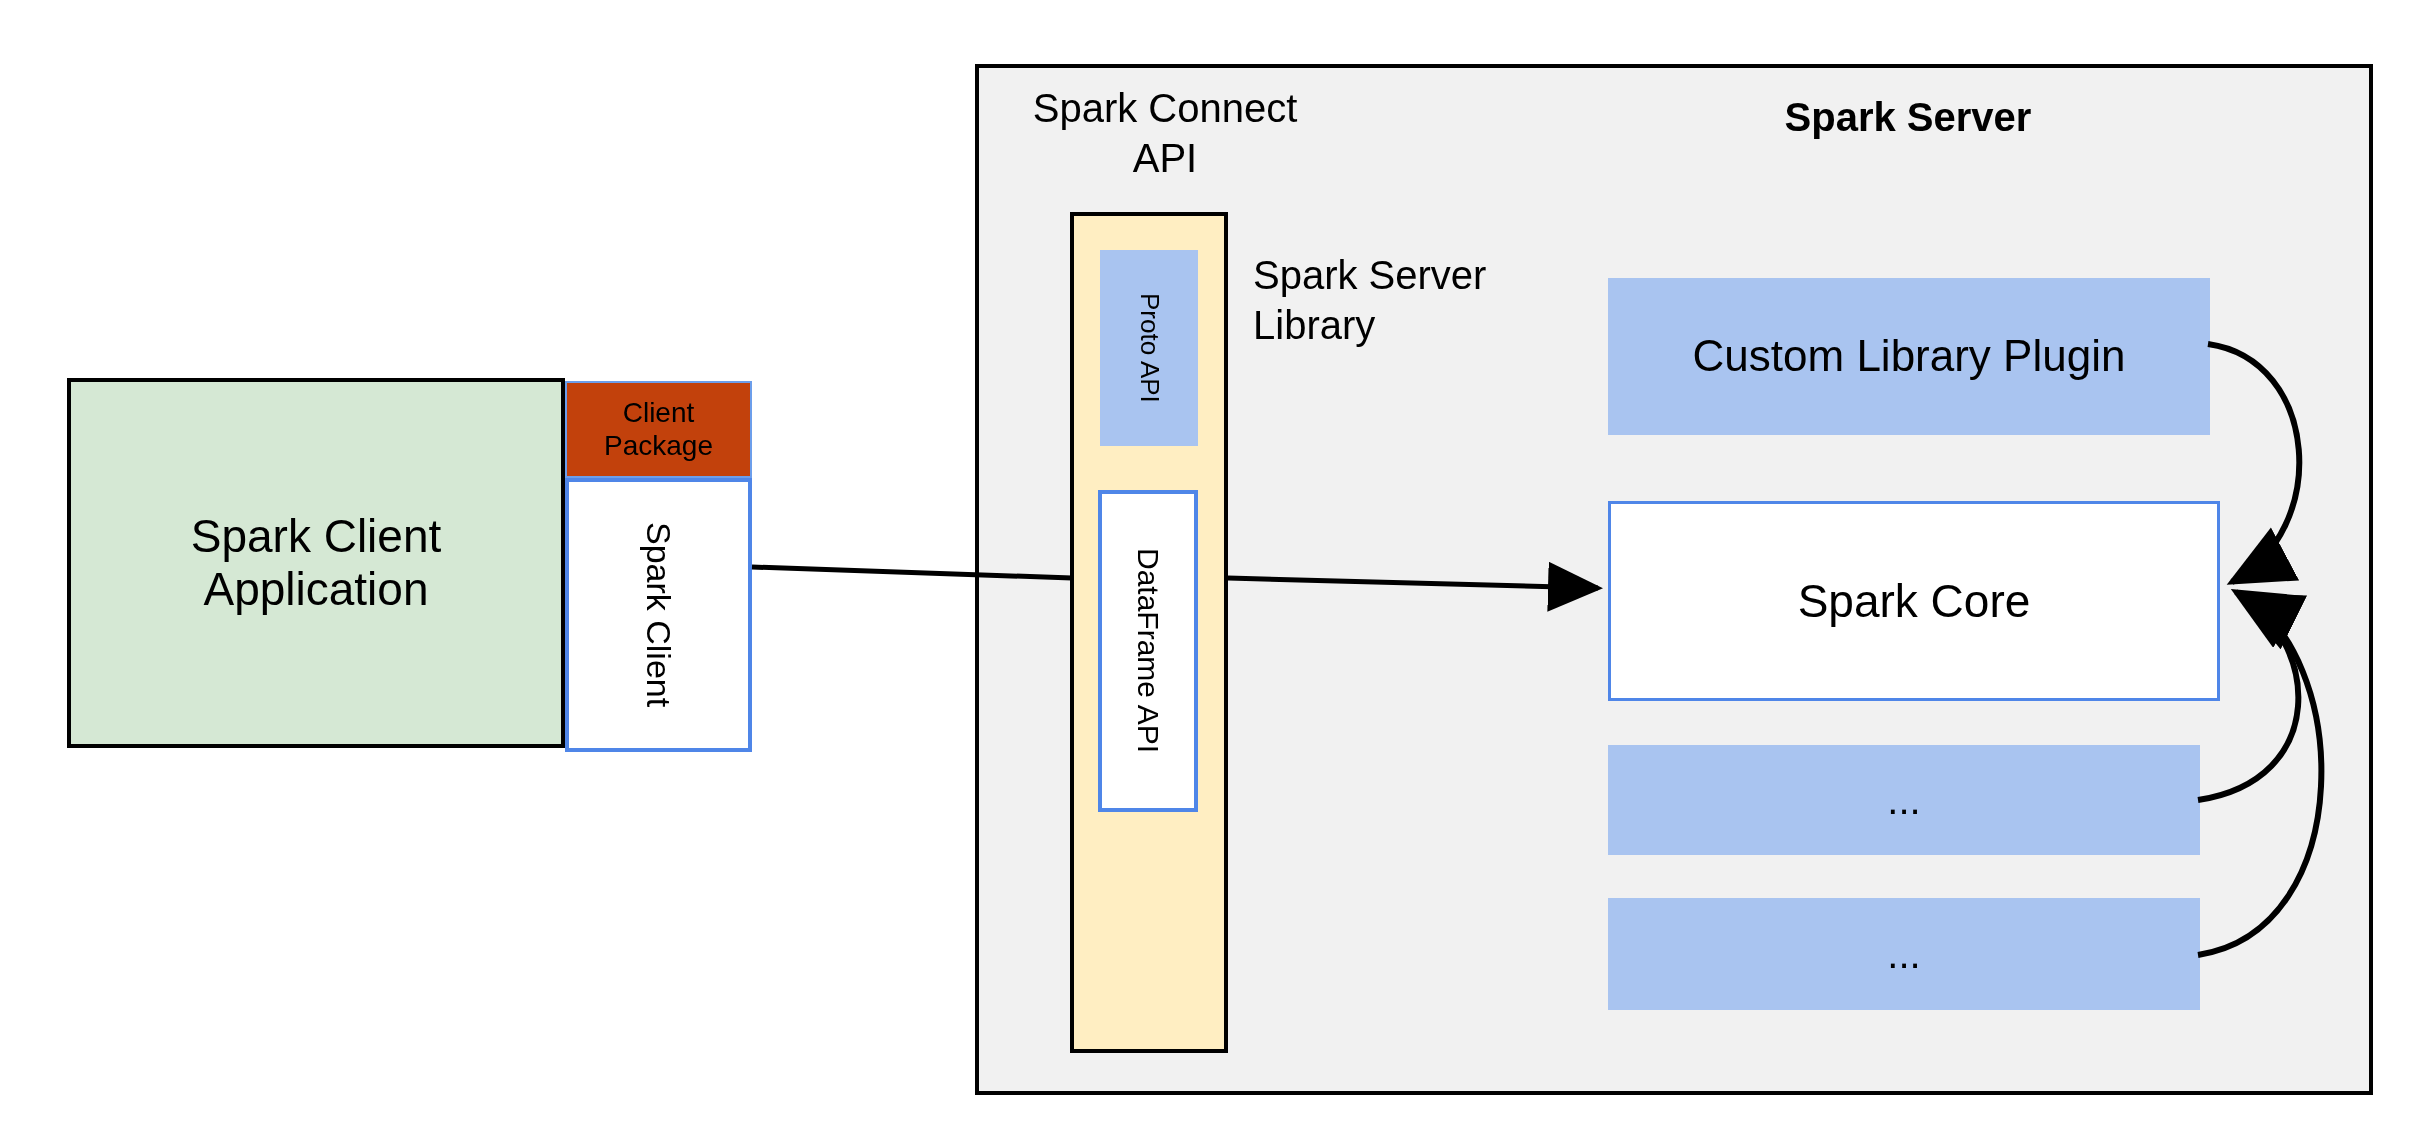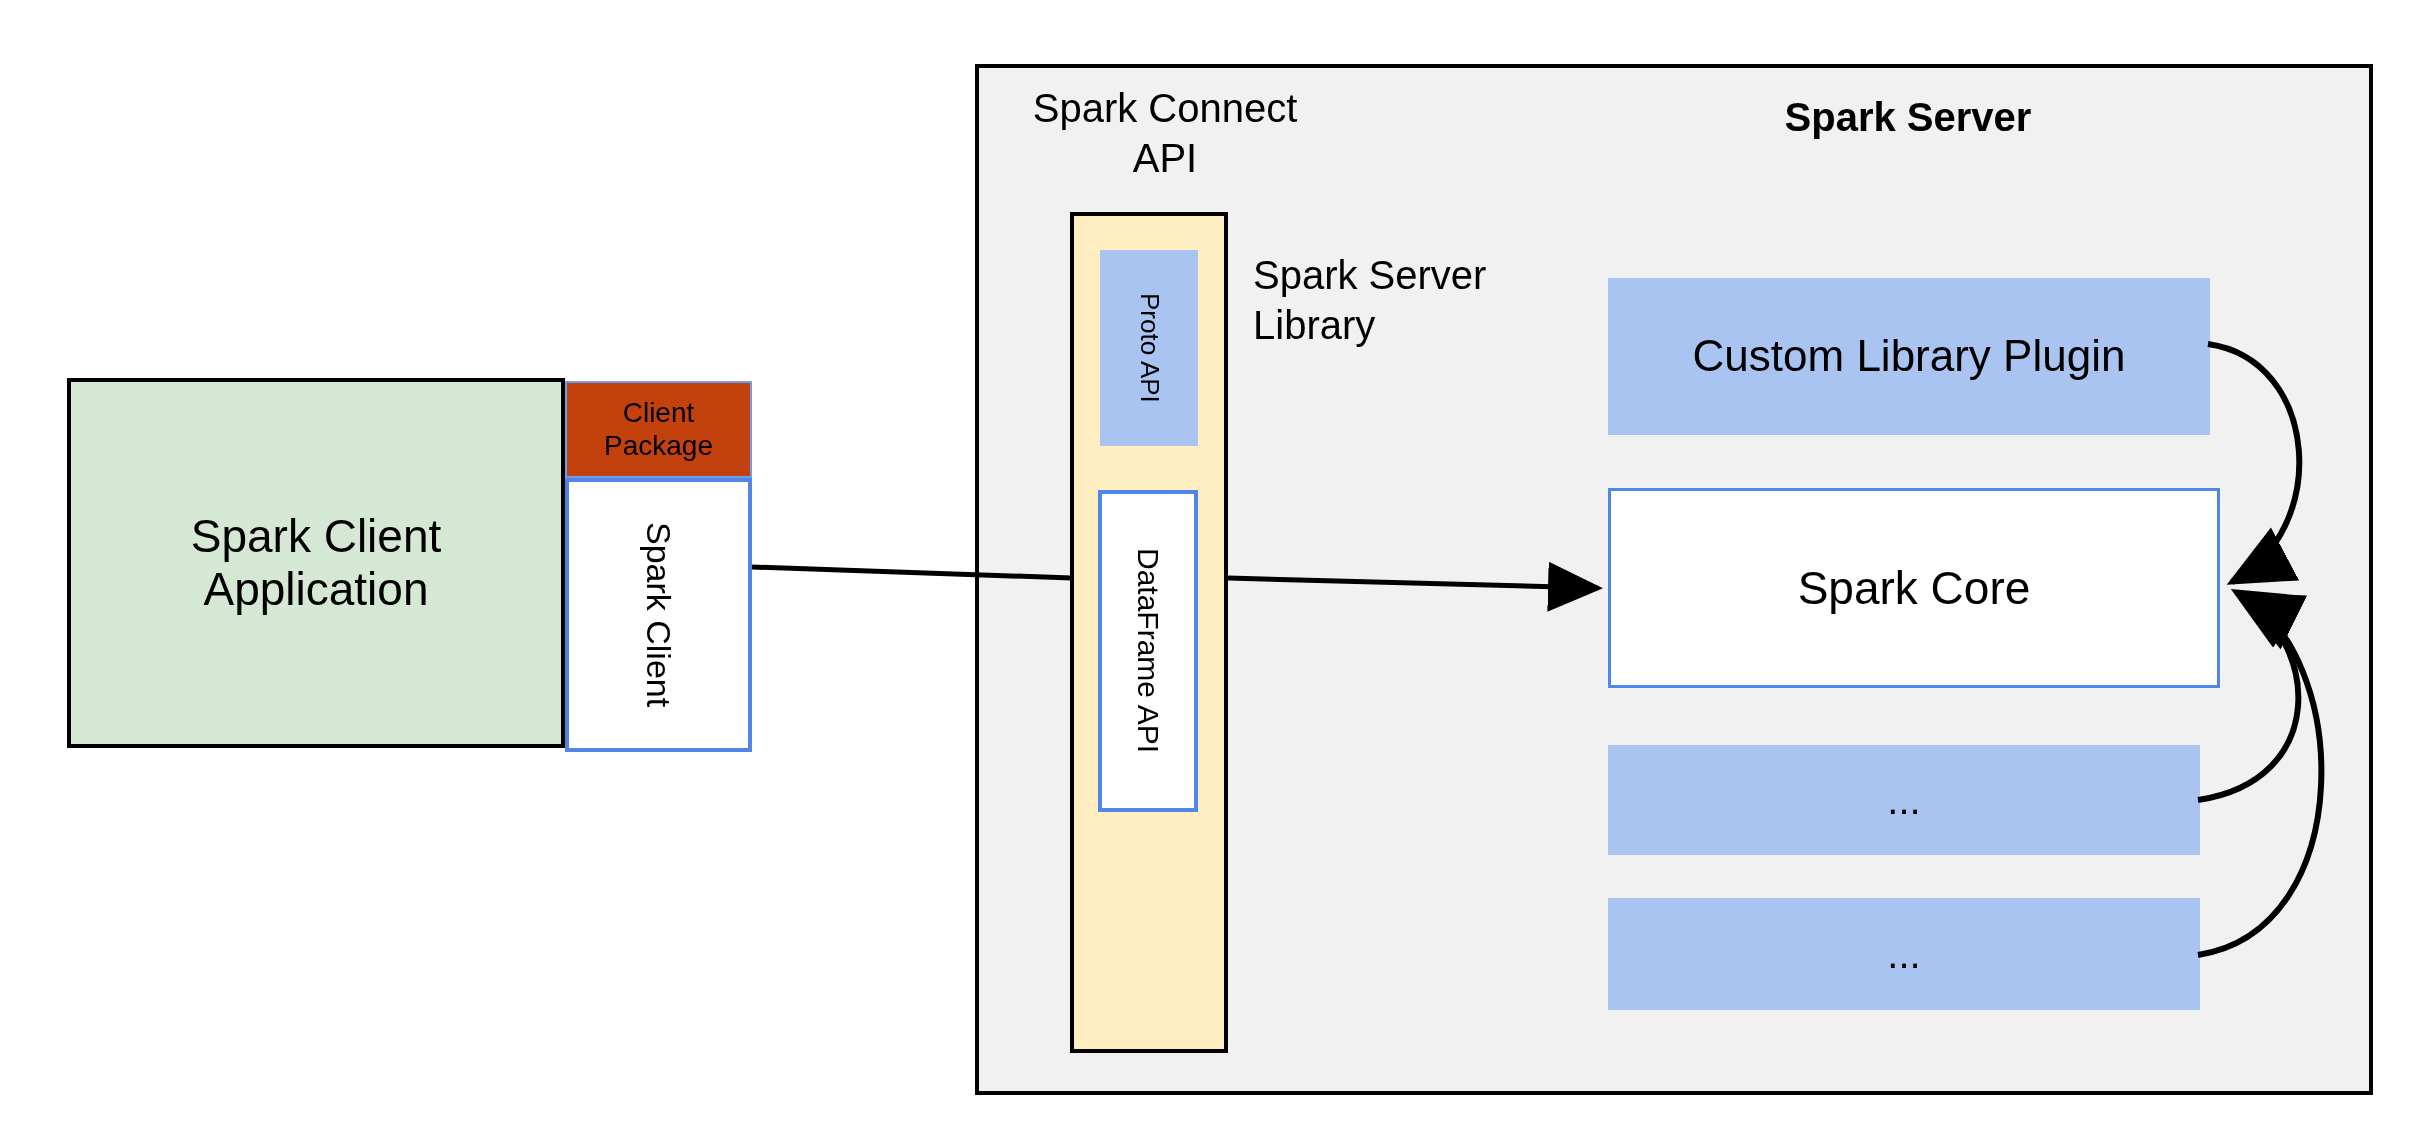--- a/index.html
+++ b/index.html
@@ -45,21 +45,21 @@
   #proto-api .vtext{writing-mode:vertical-rl;text-orientation:mixed;
                     font-size:26px;white-space:nowrap;}
   #dataframe-api{left:1098px;top:490px;width:100px;height:322px;
                  background:#ffffff;border:4px solid #4f86e8;}
   #dataframe-api .vtext{writing-mode:vertical-rl;text-orientation:mixed;
                         font-size:30px;white-space:nowrap;}
 
   
   #custom-library-plugin{left:1608px;top:278px;width:602px;height:157px;
                          background:#a9c4f0;border:none;font-size:44px;}
-  #spark-core{left:1608px;top:488px;width:612px;height:200px;
+  #spark-core{left:1608px;top:501px;width:612px;height:200px;
               background:#ffffff;border:3px solid #4f86e8;font-size:46px;}
   #ellipsis-1{left:1608px;top:745px;width:592px;height:110px;
               background:#a9c4f0;border:none;font-size:40px;}
   #ellipsis-2{left:1608px;top:898px;width:592px;height:112px;
               background:#a9c4f0;border:none;font-size:40px;}
 
   #arrows{position:absolute;left:0;top:0;width:2435px;height:1135px;
           pointer-events:none;}
 </style>
 </head>

